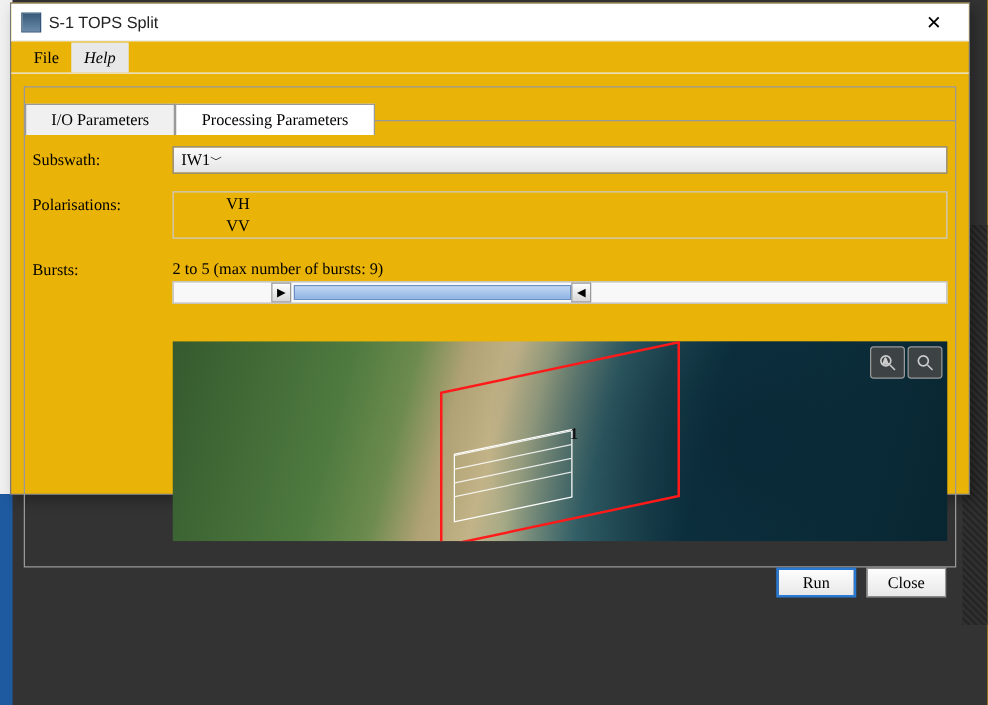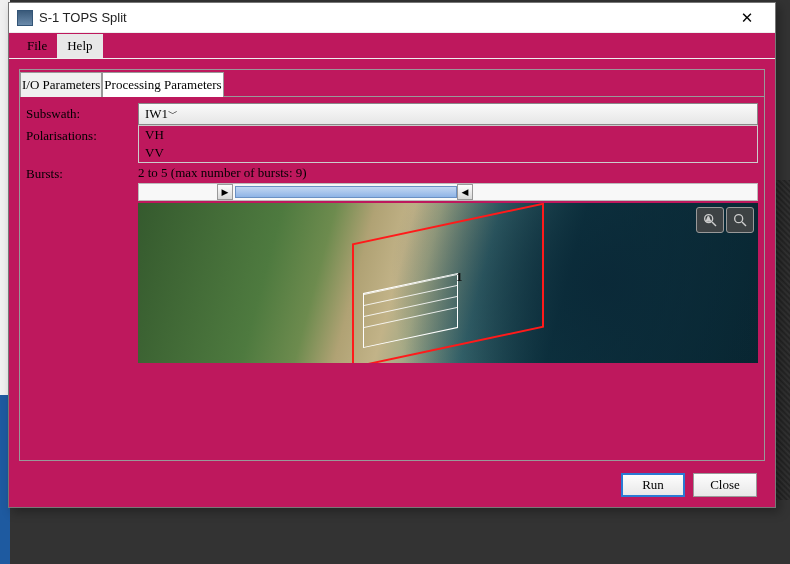--- a/index.html
+++ b/index.html
@@ -18,22 +18,22 @@
       background: linear-gradient(#f0f0f0 0%, #f0f0f0 70%, #1e5aa0 70%, #1e5aa0 100%);
     }
     .backdrop-right {
       position: absolute;
       right: 0; top: 180px; width: 20px; height: 320px;
       background: repeating-linear-gradient(45deg, #222 0px, #333 2px, #222 4px);
     }
     .window {
       position: absolute;
       left: 8px; top: 2px;
-      width: 768px; height: 506px;
-      background: #be185d;
+      width: 768px; height: 394px;
+      background: #eab308;
       border: 1px solid #777;
       box-shadow: 4px 4px 10px rgba(0,0,0,0.3);
     }
     .titlebar {
       height: 30px;
       display: flex;
       align-items: center;
       padding: 0 8px;
       background: #fff;
       border-bottom: 1px solid #eee;
@@ -56,78 +56,78 @@
       height: 26px;
       display: flex;
       align-items: flex-end;
       padding: 0 8px;
       border-bottom: 1px solid #eee;
     }
     .menubar-item {
       padding: 4px 10px;
       cursor: pointer;
     }
-    .menubar-item:nth-child(2) { background: #e8e8e8; }
+    .menubar-item:nth-child(2) { background: #e8e8e8; font-style: italic; }
     .content {
       padding: 10px;
       height: calc(100% - 30px - 26px);
       display: flex;
       flex-direction: column;
     }
     .tabs-wrap {
       flex: 1;
       border: 1px solid #999;
       display: flex;
       flex-direction: column;
     }
     .tabstrip {
       display: flex;
       align-items: flex-end;
       height: 26px;
       position: relative;
       top: 0;
     }
     .tab {
-      padding: 4px 1px;
+      padding: 4px 20px;
       border: 1px solid #999;
       border-bottom: none;
       background: #f0f0f0;
       cursor: pointer;
       position: relative;
-      top: 1px;
+      top: 12px;
     }
     .tab.active {
       background: #fff;
       z-index: 2;
     }
     .tab-panel {
       flex: 1;
       border-top: 1px solid #999;
-      padding: 6px 6px;
+      padding: 20px 6px;
       display: grid;
       grid-template-columns: 112px 1fr;
       grid-template-rows: auto auto auto auto 1fr;
-      row-gap: 0;
+      row-gap: 14px;
       align-items: start;
     }
     .field-label { padding: 3px 0; }
     .subswath-select {
       width: 100%;
       height: 22px;
       border: 1px solid #888;
       background: linear-gradient(#fafafa,#e6e6e6);
       display: flex;
       align-items: center;
       padding: 0 6px;
       cursor: pointer;
     }
     .pol-list {
       border: 1px solid #ccc;
     }
-    .pol-item { padding: 1px 6px; }
+    .pol-item { padding: 1px 6px; margin-left: 36px; }
     .bursts-row { padding: 2px 0; }
     .slider-wrap {
       margin-top: 2px;
       width: 100%;
       height: 18px;
       background: #f8f8f8;
       border: 1px solid #bbb;
       position: relative;
     }
     .slider-arrow {

